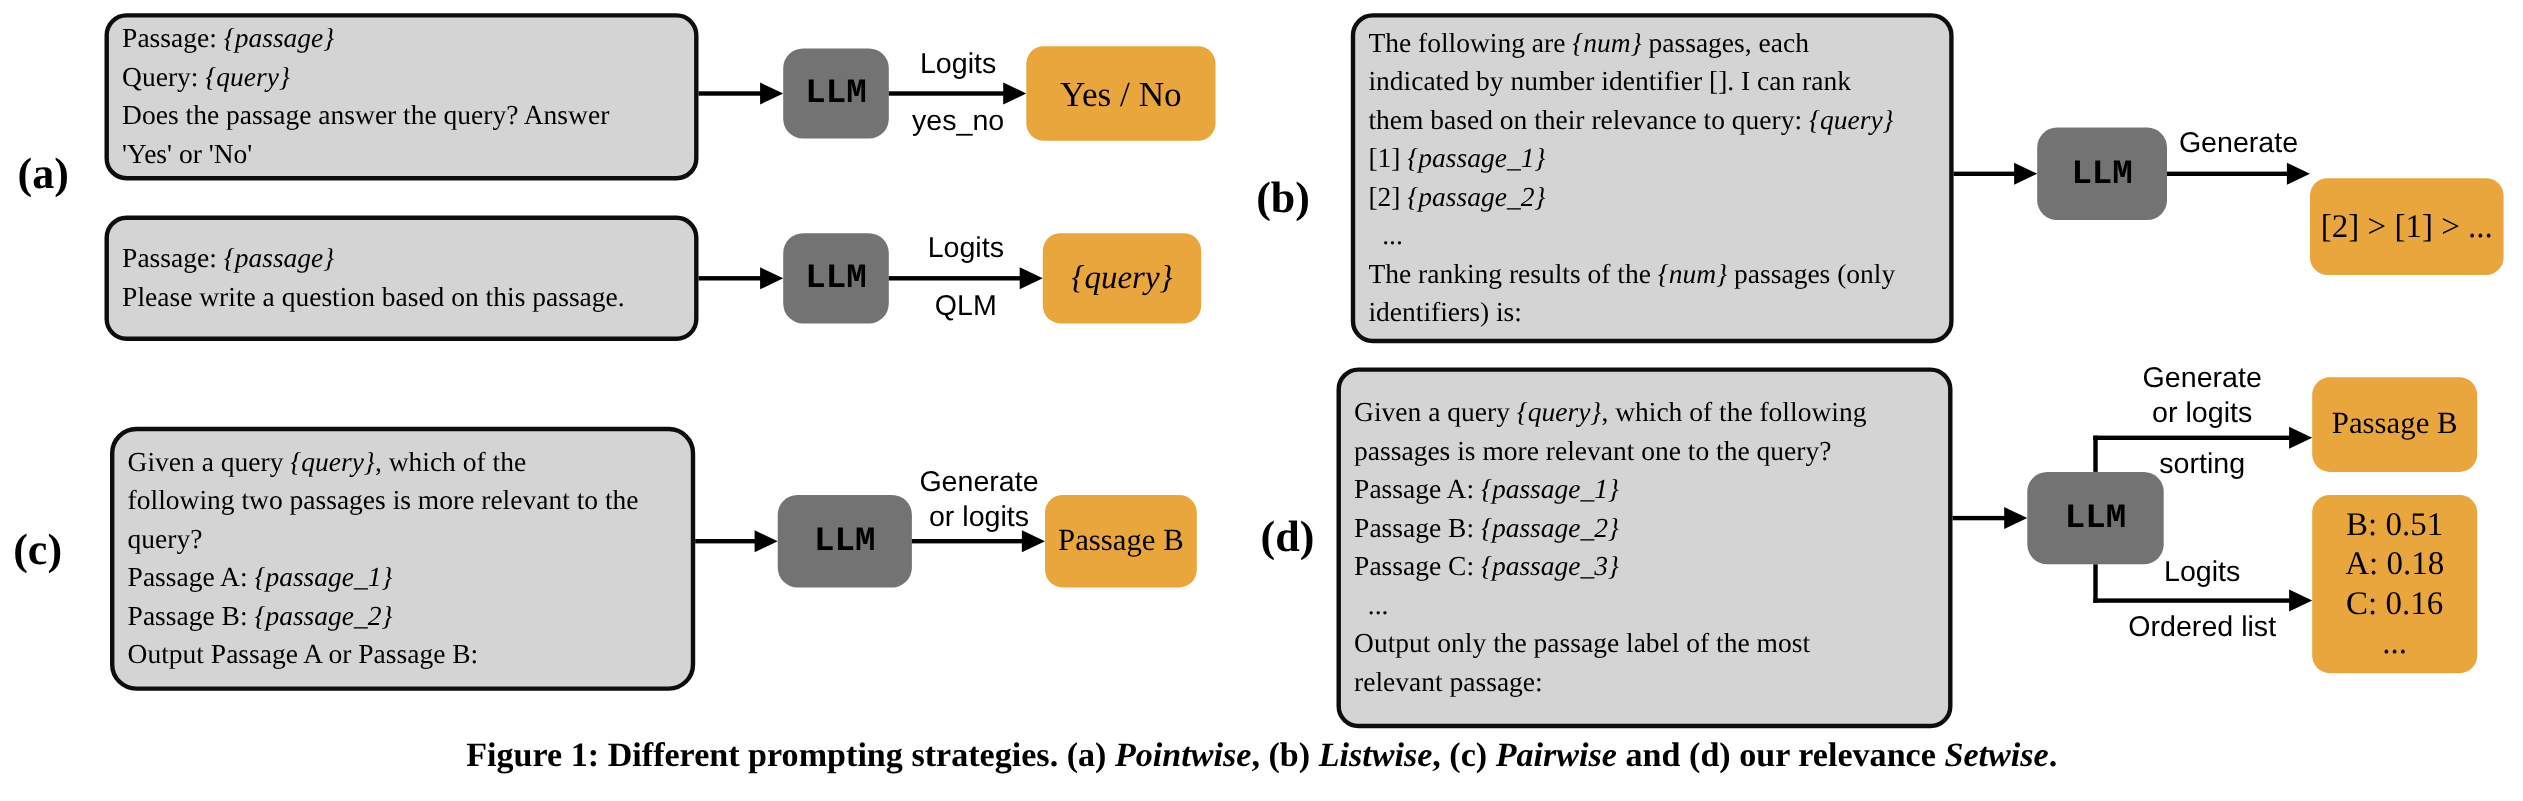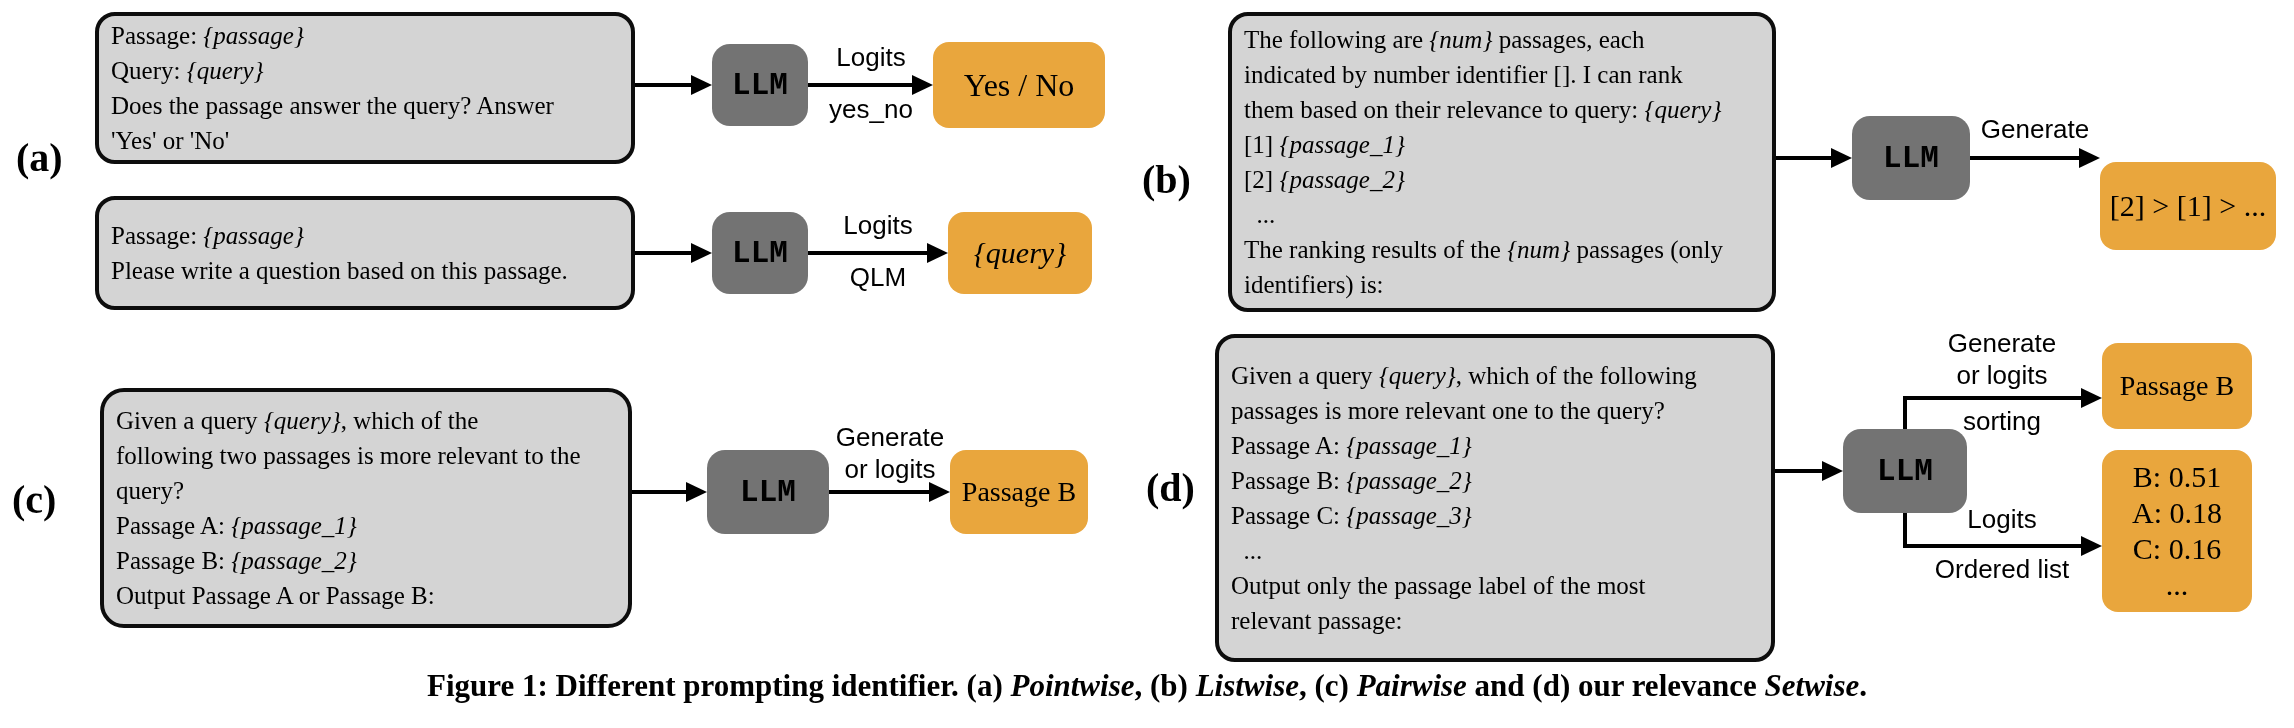--- a/index.html
+++ b/index.html
@@ -195,16 +195,16 @@
   <div class="harrow" style="left:1903px; top:544px; width:179px;"></div>
   <div class="alabel" style="left:1917px; top:554px; width:170px;">Ordered list</div>
   <div class="outbox" style="left:2102px; top:450px; width:150px; height:162px;">
       <div class="pline">B: 0.51</div>
       <div class="pline">A: 0.18</div>
       <div class="pline">C: 0.16</div>
       <div class="pline">...</div>
     </div>
 
   <div class="caption">
-    <span>Figure 1: Different prompting identifier. (a) </span><span class="cap-it">Pointwise</span><span>, (b) </span><span class="cap-it">Listwise</span><span>, (c) </span><span class="cap-it">Pairwise</span><span> and (d) our relevance </span><span class="cap-it">Setwise</span><span>.</span>
+    <span>Figure 1: Different prompting strategies. (a) </span><span class="cap-it">Pointwise</span><span>, (b) </span><span class="cap-it">Listwise</span><span>, (c) </span><span class="cap-it">Pairwise</span><span> and (d) our relevance </span><span class="cap-it">Setwise</span><span>.</span>
   </div>
 
 </div>
 
 </body></html>

